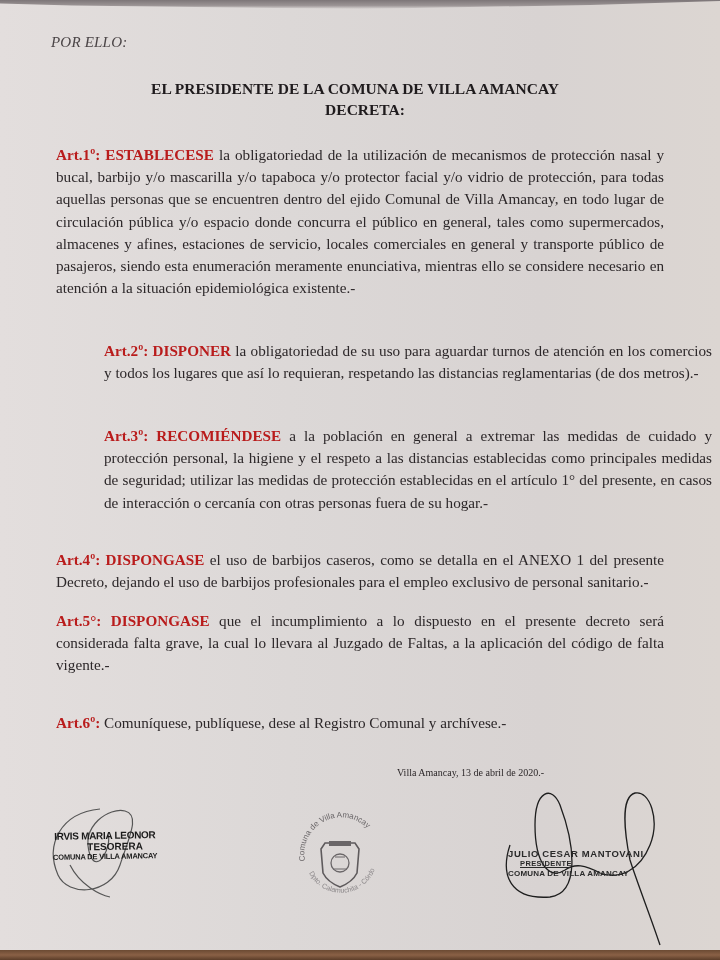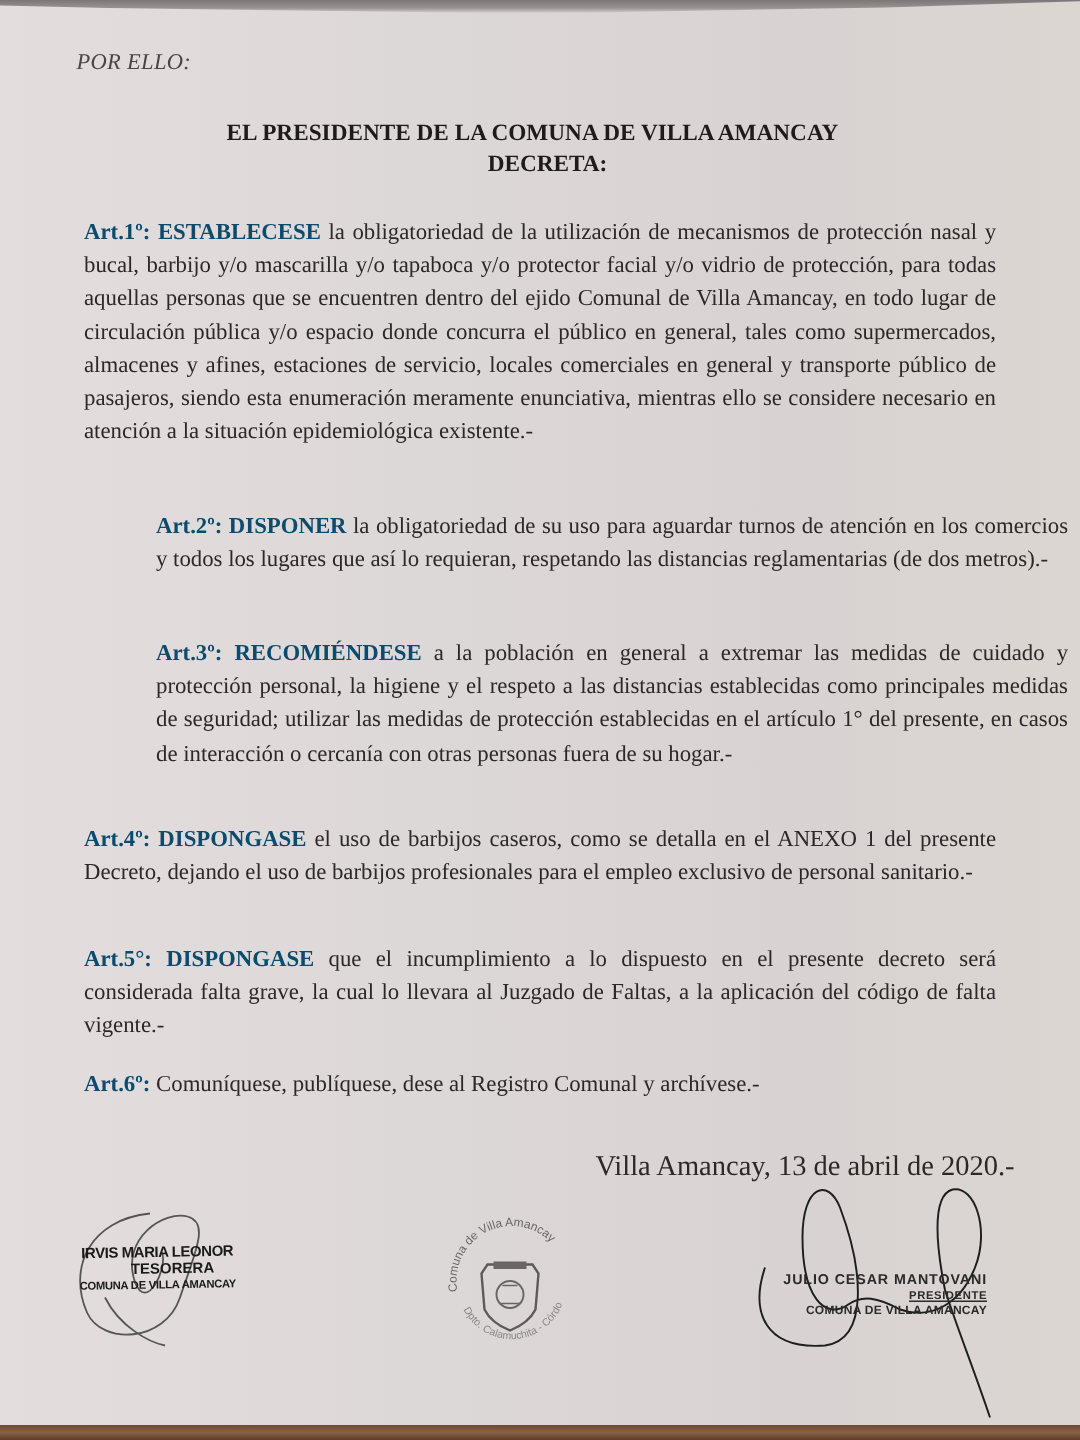--- a/index.html
+++ b/index.html
@@ -30,43 +30,43 @@
       position: absolute; left: 0; width: 720px; text-align: center;
       font-weight: bold; font-size: 15.5px; color: #1f1b1d;
     }
     .heading.h1 { top: 80px; left: -5px; }
     .heading.h2 { top: 101px; left: 5px; }
     .article {
       position: absolute; left: 56px; width: 608px;
       font-size: 15.2px; line-height: 22.2px; color: #2c2729;
       text-align: justify;
     }
-    .article .art-num, .article .art-verb { font-weight: bold; color: #0c4a6e; }
+    .article .art-num, .article .art-verb { font-weight: bold; color: #b91c1c; }
     .art1 { top: 144px; }
     .art2 { top: 340px; margin-left: 48px; }
     .art3 { top: 425px; margin-left: 48px; }
     .art4 { top: 549px; }
-    .art5 { top: 629px; }
+    .art5 { top: 610px; }
     .art6 { top: 712px; }
     .place-date {
       position: absolute; left: 397px; top: 767px;
-      font-size: 19px; color: #2c2729;
+      font-size: 10px; color: #2c2729;
     }
     .stamp-left {
       position: absolute; left: 30px; top: 830px; width: 150px;
       font-family: "Liberation Sans", sans-serif; font-weight: bold;
       color: #1a1a1a; text-align: center; transform: rotate(-1deg);
     }
     .stamp-left .l1 { font-size: 10px; letter-spacing: -0.3px; }
     .stamp-left .l2 { font-size: 10px; margin-left: 20px; }
     .stamp-left .l3 { font-size: 7.5px; letter-spacing: -0.2px; }
     .stamp-right {
       position: absolute; left: 508px; top: 848px; width: 150px;
       font-family: "Liberation Sans", sans-serif; font-weight: bold;
-      color: #2a2a2a; text-align: right;
+      color: #2a2a2a; text-align: left;
     }
     .stamp-right .l1 { font-size: 9.5px; letter-spacing: 0.6px; }
     .stamp-right .l2 { font-size: 7.5px; letter-spacing: 0.4px; margin-left: 12px; text-decoration: underline; }
     .stamp-right .l3 { font-size: 8px; letter-spacing: 0.2px; margin-top: 1px; }
     .seal {
       position: absolute; left: 287px; top: 803px; width: 106px; height: 106px;
     }
     svg.sig { position: absolute; overflow: visible; }
   </style>
 </head>

